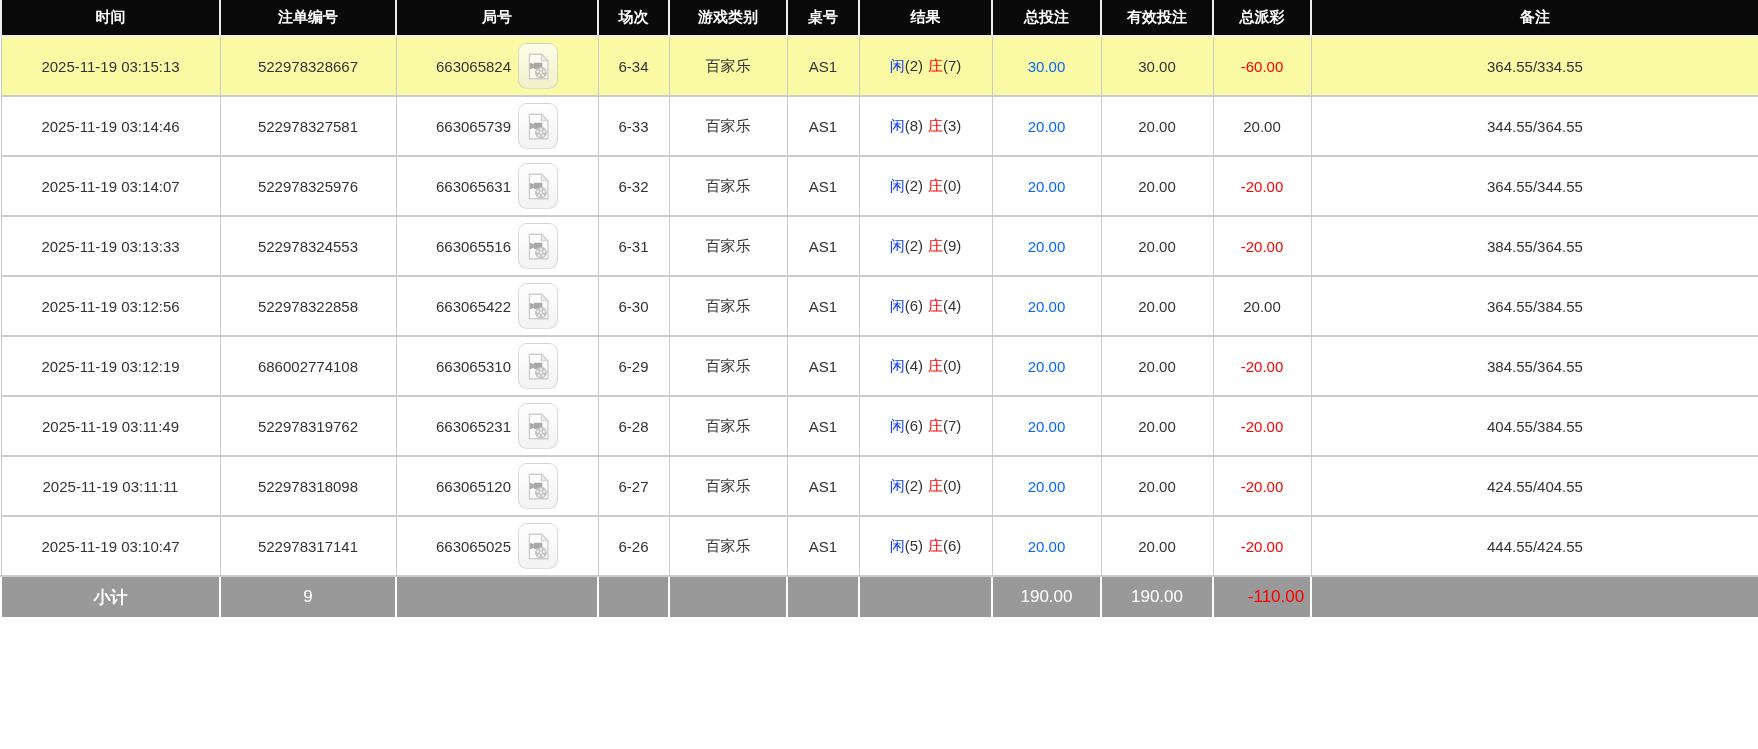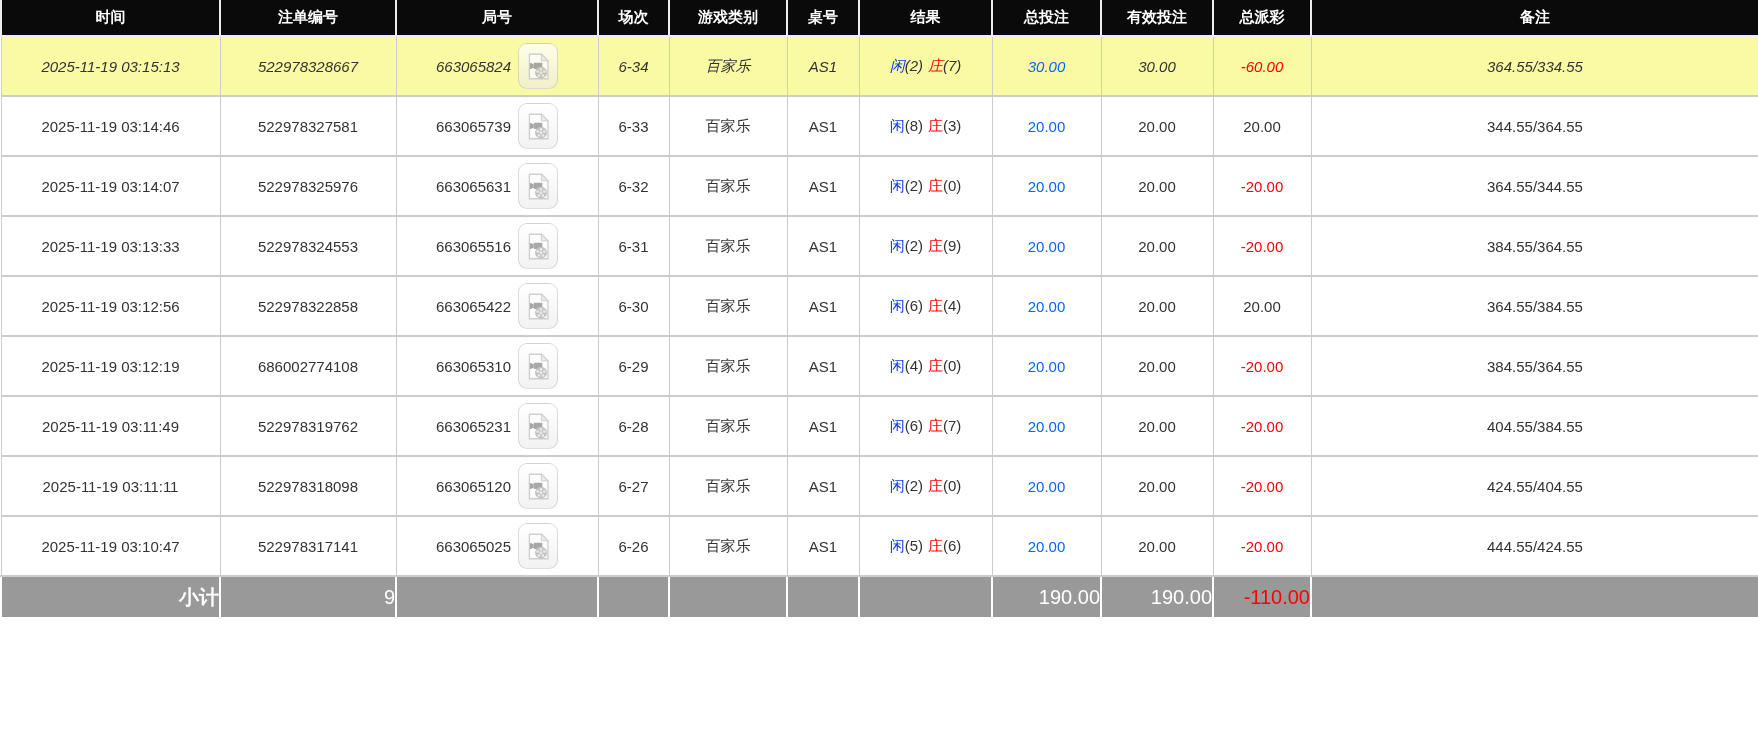--- a/index.html
+++ b/index.html
@@ -16,36 +16,36 @@
     background:var(--header-bg); color:var(--header-text);
     font-weight:bold; font-size:15px; height:36px;
     border:2px solid #ededed; border-top:none;
     text-align:center; vertical-align:middle;margin-left:17px;
   }
   td {
     border:1px solid var(--border); border-bottom-width:2px;
     height:60px; text-align:center; vertical-align:middle;
     font-size:15px; color:var(--text); background:var(--row-bg);
   }
-  tr.hl td { background:var(--highlight-row-bg);font-style:italic; }
+  tr.hl td { background:var(--highlight-row-bg); }
   .col-round .cellflex { display:flex; align-items:center; justify-content:center; gap:7px; }
   .video-btn {
     width:40px; height:46px; border:1px solid rgba(0,0,0,0.13); border-radius:9px;
     background:linear-gradient(180deg, rgba(255,255,255,0.75), rgba(232,232,232,0.55));
     display:inline-flex; align-items:center; justify-content:center;
     cursor:pointer; padding:0;
   }
   .video-btn svg { opacity:0.75; }
   .p-label { color:var(--player-blue); }
   .b-label { color:var(--banker-red); margin-left:5px; }
   .col-total { color:var(--amount-blue); }
   td.neg { color:var(--negative-red); }
   tr.footer-row td {
     background:var(--footer-bg); color:var(--footer-text);
-    height:42px; border:2px solid #fff; font-size:20px;text-align:right;
+    height:42px; border:2px solid #fff; font-size:17px;
   }
   tr.footer-row td.neg { color:var(--negative-red);padding-left:28px; }
   tr.footer-row td.flabel { font-weight:bold; }
 </style>
 </head>
 <body>
 
 <table class="records">
   <colgroup>
     <col style="width:219px">

